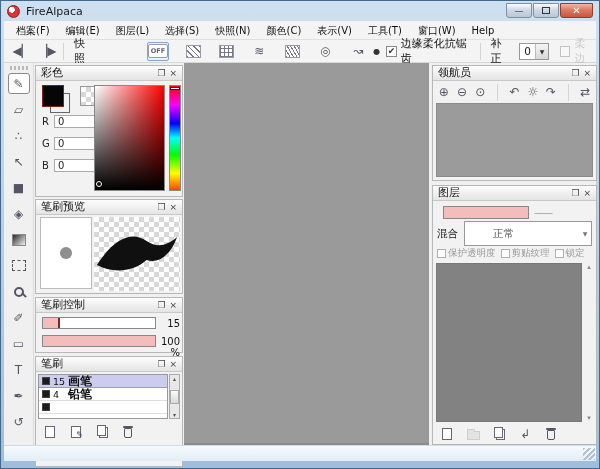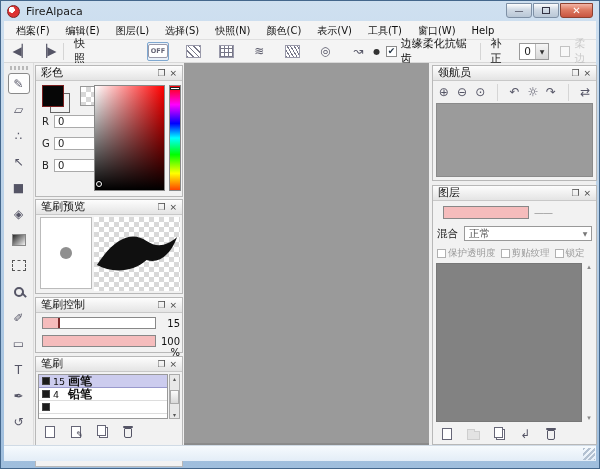--- a/index.html
+++ b/index.html
@@ -106,21 +106,21 @@
   .pbtn.dis{opacity:.4;}
   
   .navbtns{position:absolute;left:3px;top:2px;right:3px;height:18px;display:flex;align-items:center;gap:3px;}
   .navbtn{width:17px;height:16px;display:flex;align-items:center;justify-content:center;font-size:11px;color:#445;}
   .navpreview{position:absolute;left:3px;right:3px;top:22px;bottom:3px;background:#9b9b9b;border:1px solid #8a8a8a;}
   
   .lrow{position:absolute;left:4px;right:4px;display:flex;align-items:center;}
   .llabel{font-size:10.5px;color:#222;}
   .opbar{position:relative;margin-left:6px;width:86px;height:13px;border:1px solid #888;background:#f5bcbc;}
   .opdash{font-size:10px;color:#999;margin-left:5px;letter-spacing:-1px;}
-  .blenddd{flex:1;height:15px;border:1px solid #999;background:#fff;display:flex;align-items:center;margin-left:6px;}
+  .blenddd{flex:1;height:25px;border:1px solid #999;background:#fff;display:flex;align-items:center;margin-left:6px;padding-left:24px;}
   .blenddd .val{flex:1;font-size:10.5px;color:#555;padding-left:4px;}
   .blenddd .arrow{width:12px;font-size:6px;color:#777;text-align:center;}
   .loptions{position:absolute;left:4px;right:2px;top:46px;height:13px;display:flex;align-items:center;gap:5px;}
   .lopt{display:flex;align-items:center;}
   .lopt .checkbox{width:9px;height:9px;margin-right:2px;border-color:#b0b0b0;}
   .lopt .cblabel{font-size:9.5px;color:#9a9a9a;}
   .layerlist{position:absolute;left:3px;right:14px;top:62px;bottom:22px;background:#828282;border:1px solid #777;}
   .lscroll{position:absolute;right:2px;top:62px;bottom:22px;width:10px;display:flex;flex-direction:column;justify-content:space-between;align-items:center;font-size:7px;color:#888;}
   
   .statusbar{position:absolute;left:0;right:0;bottom:0;height:16px;background:linear-gradient(#f6fafd,#e3edf7);border-top:1px solid #d0dbe6;}

